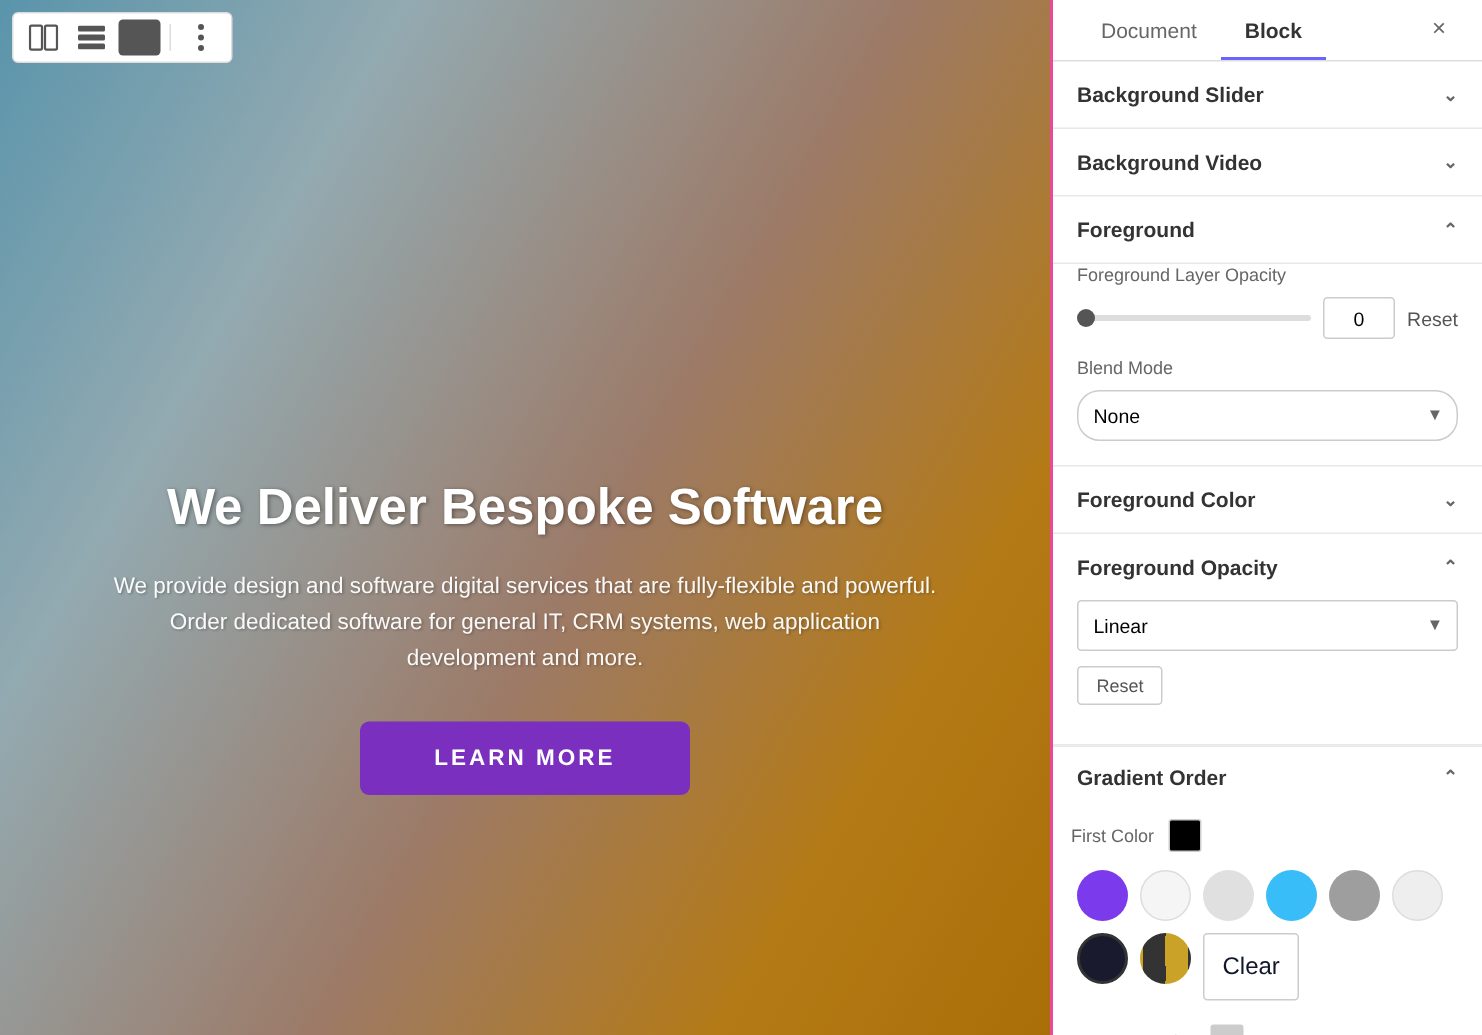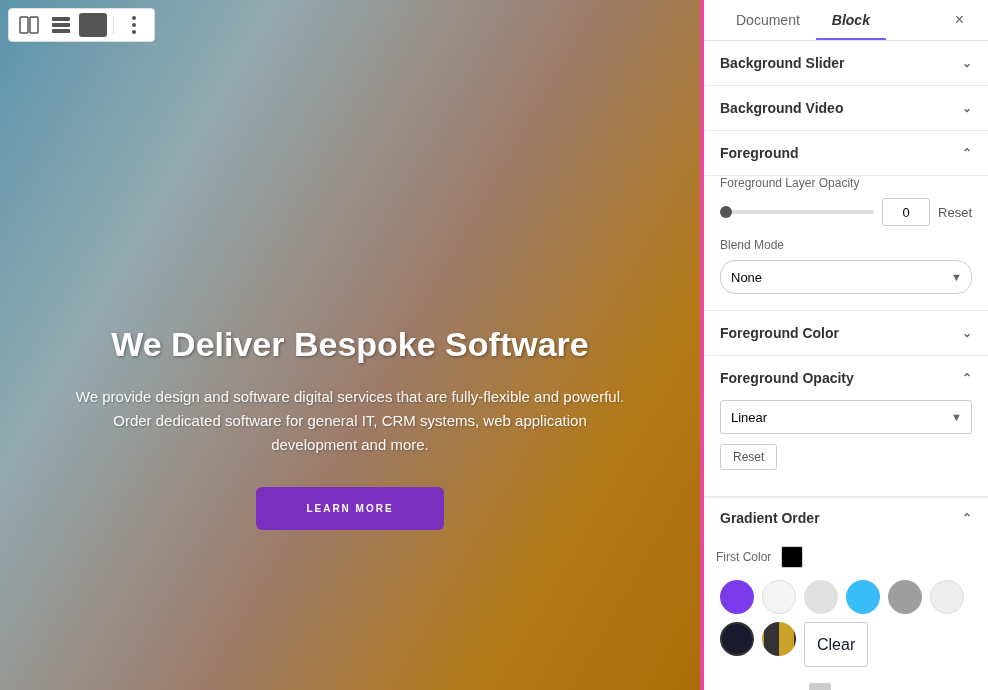--- a/index.html
+++ b/index.html
@@ -52,21 +52,21 @@
       margin: 0 auto 30px;
       text-shadow: 1px 1px 2px rgba(0,0,0,0.3);
     }
 
     .hero-btn {
       display: inline-block;
       background: #7b2fbe;
       color: white;
       padding: 16px 50px;
       border-radius: 6px;
-      font-size: 10px;
+      font-size: 15px;
       font-weight: 700;
       letter-spacing: 2px;
       cursor: pointer;
       border: none;
       text-transform: uppercase;
     }
 
     
     .toolbar {
       position: absolute;
@@ -104,21 +104,21 @@
       height: 18px;
       background: #ddd;
       margin: 0 2px;
     }
 
     
     .right-panel {
       width: 288px;
       height: 690px;
       background: white;
-      border-left: 4px solid #ec4899;
+      border-left: 2px solid #ec4899;
       display: flex;
       flex-direction: column;
       overflow-y: auto;
     }
 
     
     .panel-tabs {
       display: flex;
       align-items: center;
       border-bottom: 1px solid #ddd;
@@ -131,21 +131,20 @@
       padding: 12px 16px;
       font-size: 14px;
       color: #666;
       cursor: pointer;
       position: relative;
     }
 
     .panel-tab.active {
       color: #333;
       font-weight: 600;
-      font-style: italic;
     }
 
     .panel-tab.active::after {
       content: '';
       position: absolute;
       bottom: 0;
       left: 0;
       right: 0;
       height: 2px;
       background: #6c63ff;

